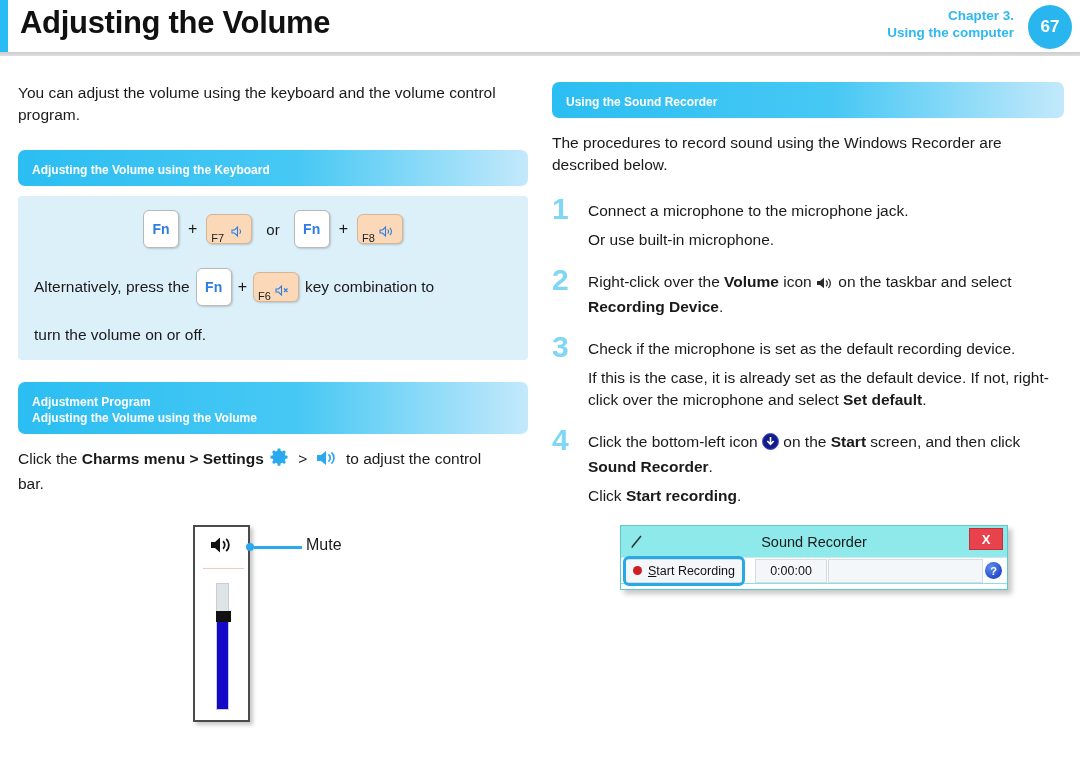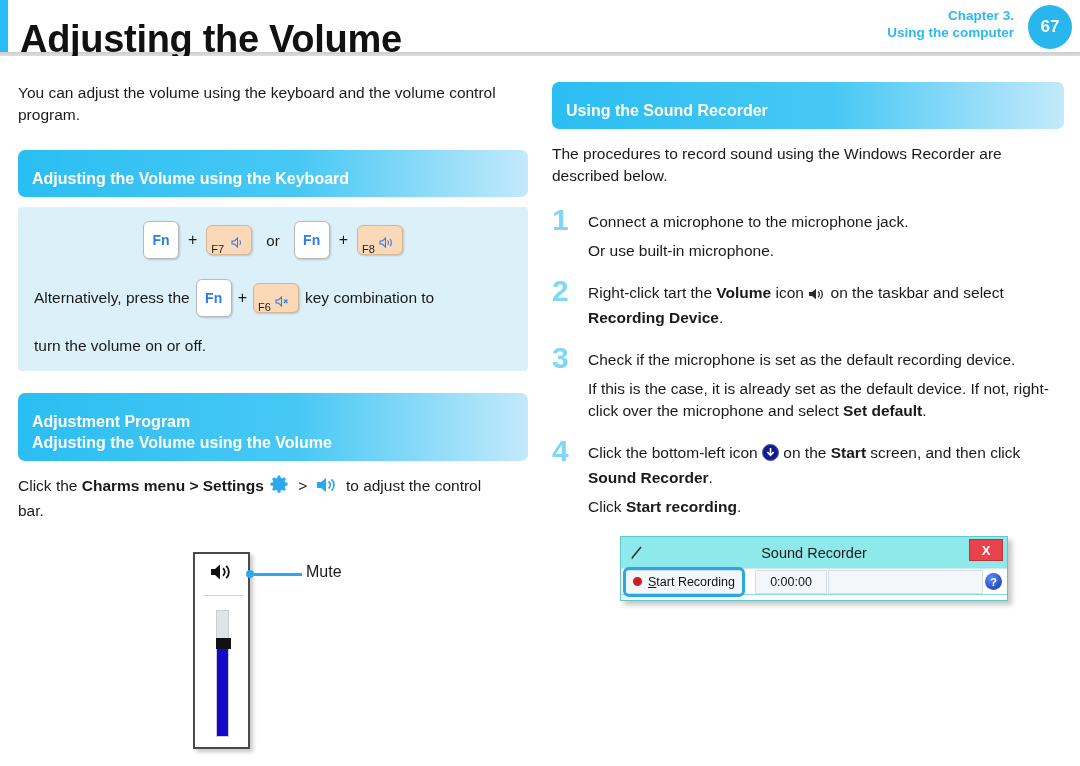--- a/index.html
+++ b/index.html
@@ -16,22 +16,22 @@
   
   .page-header {
     position: absolute; left: 0; top: 0; width: 1080px; height: 58px;
     background: #ffffff;
   }
   .header-accent {
     position: absolute; left: 0; top: 0; width: 8px; height: 52px;
     background: #27bdf4;
   }
   .page-title {
-    position: absolute; left: 20px; top: 18px;
-    font-size: 38px; font-weight: bold; letter-spacing: -0.3px;
+    position: absolute; left: 20px; top: 5px;
+    font-size: 31px; font-weight: bold; letter-spacing: -0.3px;
     color: #111111; white-space: nowrap;
   }
   .header-shadow {
     position: absolute; left: 0; top: 52px; width: 1080px; height: 11px;
     background: linear-gradient(to bottom, rgba(0,0,0,0.20), rgba(0,0,0,0));
   }
   .header-shadow-mask {
     position: absolute; left: 0; top: 56px; width: 1080px; height: 9px;
     background: #ffffff;
   }
@@ -52,22 +52,22 @@
 
   
   .col-left  { position: absolute; left: 18px;  top: 82px; width: 510px; }
   .col-right { position: absolute; left: 552px; top: 82px; width: 512px; }
 
   
   .section-bar {
     background: linear-gradient(to right, #2bbef2 0%, #47c8f4 55%, #c3e9fb 100%);
     border-radius: 7px;
     color: #ffffff; font-weight: bold;
-    padding: 19px 14px 8px 14px;
-    font-size: 16px; line-height: 1.28;
+    padding: 13px 14px 8px 14px;
+    font-size: 12px; line-height: 1.28;
   }
 
   
   .body-text { font-size: 15.5px; line-height: 1.42; color: #1a1a1a; }
   b, .bold { font-weight: bold; }
 
   
   .key-box {
     background: #dcf0fa; border-radius: 4px;
     padding: 14px 16px 16px 16px;
@@ -334,21 +334,21 @@
 
   <div class="step" style="margin-top:24px;">
     <div class="step-num">1</div>
     <div class="step-main">Connect a microphone to the microphone jack.</div>
     <div class="step-sub">Or use built-in microphone.</div>
   </div>
 
   <div class="step" style="margin-top:20px;">
     <div class="step-num">2</div>
     <div class="step-main">
-      <span>Right-click tart the </span><b>Volume</b><span> icon </span><span class="icon-inline"><svg width="18" height="14" viewBox="0 0 18 14">
+      <span>Right-click over the </span><b>Volume</b><span> icon </span><span class="icon-inline"><svg width="18" height="14" viewBox="0 0 18 14">
             <path d="M1 5h3l4-3.3v10.6L4 9H1z" fill="#2b2b2b"></path>
             <path d="M10 4.6a3.6 3.6 0 010 5.6" fill="none" stroke="#2b2b2b" stroke-width="1.3"></path>
             <path d="M12.4 2.9a6.2 6.2 0 010 9" fill="none" stroke="#2b2b2b" stroke-width="1.3"></path>
           </svg></span><span> on the taskbar and select</span>
       <div><b>Recording Device</b><span>.</span></div>
     </div>
   </div>
 
   <div class="step" style="margin-top:20px;">
     <div class="step-num">3</div>

